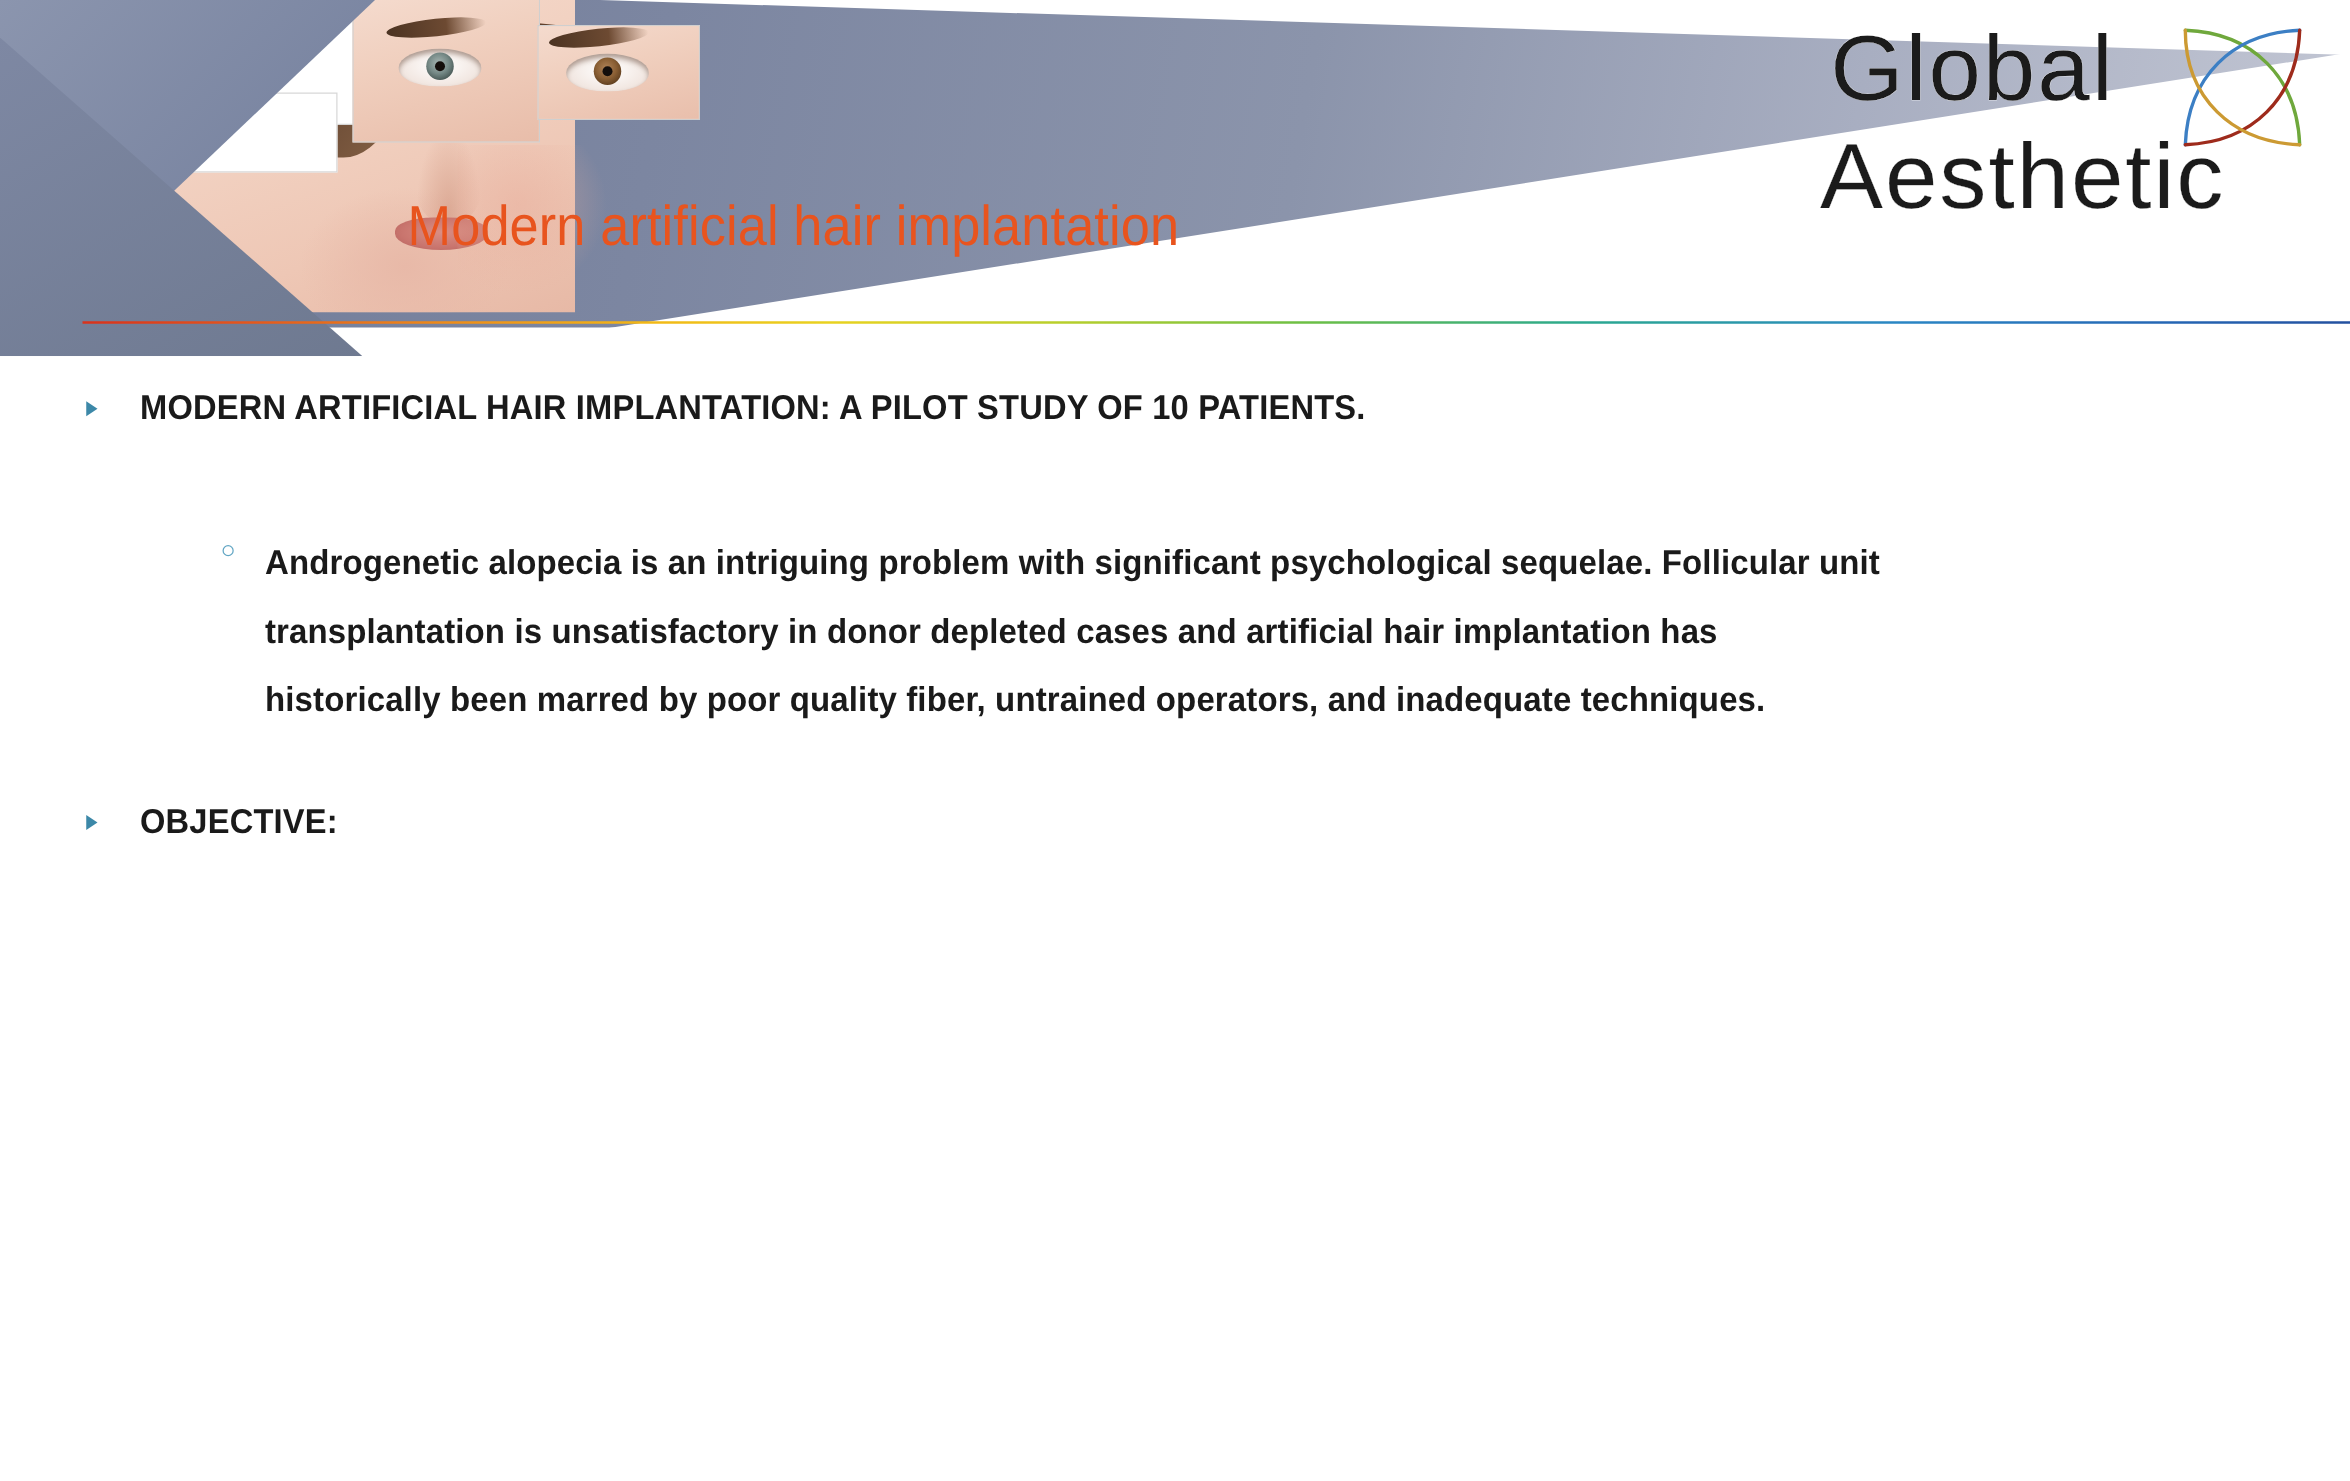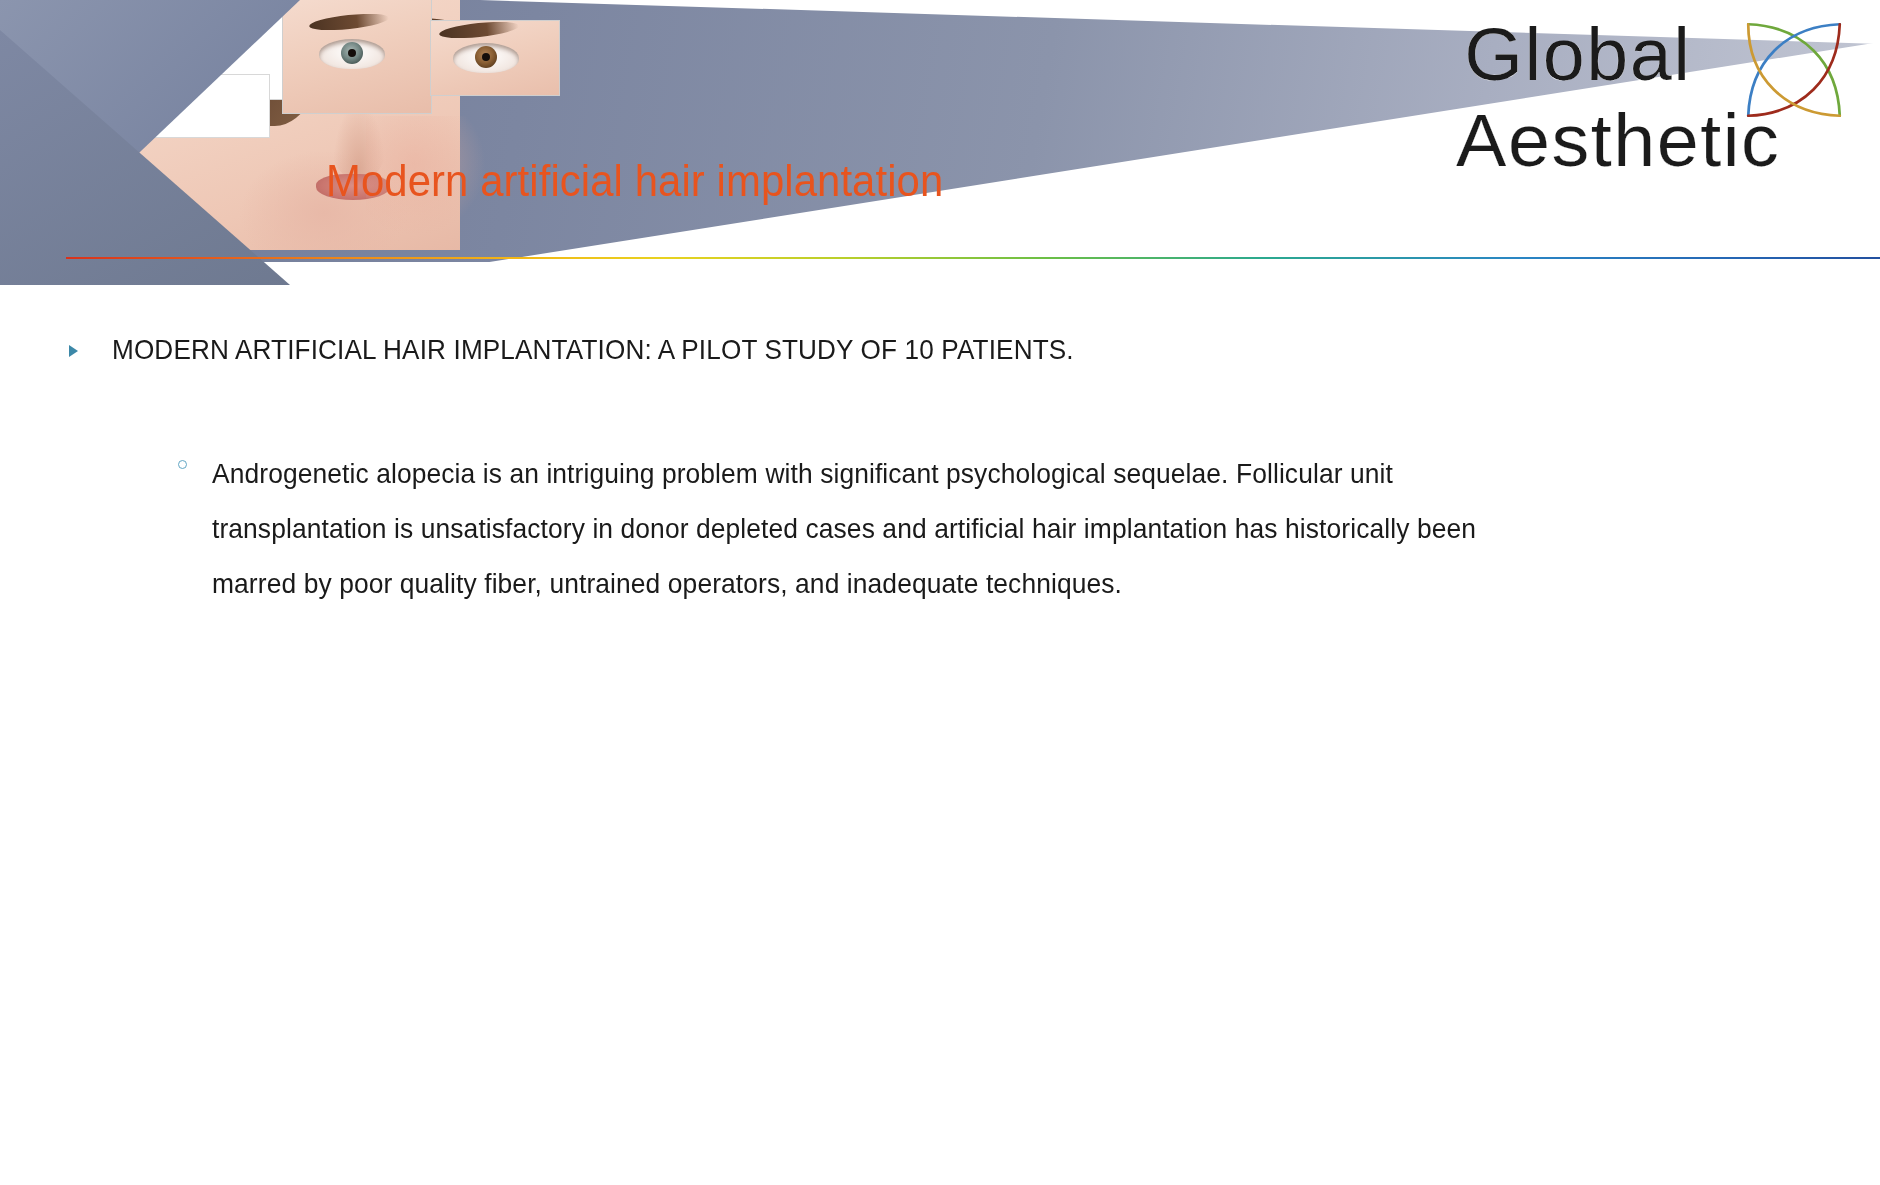--- a/index.html
+++ b/index.html
@@ -314,23 +314,24 @@
       #2ba98f 66%,
       #2a86c4 80%,
       #2566b4 92%,
       #23509f 100%);
   }
 
   
   .body-area {
     position: absolute;
     left: 60px;
-    top: 332px;
+    top: 308px;
     width: 1790px;
     height: 840px;
+    font-weight: bold;
   }
 
   .bullet-row {
     position: relative;
     display: flex;
     align-items: flex-start;
   }
 
   
   .lvl1 {
@@ -503,18 +504,22 @@
 
     <div class="gap-34"></div>
 
     <div class="bullet-row lvl2">
       <span class="marker"></span>
       <span class="text">Androgenetic alopecia is an intriguing problem with significant psychological sequelae. Follicular unit transplantation is unsatisfactory in donor depleted cases and artificial hair implantation has historically been marred by poor quality fiber, untrained operators, and inadequate techniques.</span>
     </div>
 
     <div class="gap-52"></div>
 
+    <div class="bullet-row lvl1">
+      <span class="marker"></span>
+      <span class="text">OBJECTIVE:</span>
+    </div>
 
     <div class="gap-30"></div>
 
 
   </div>
 </div>
 
 </body></html>

